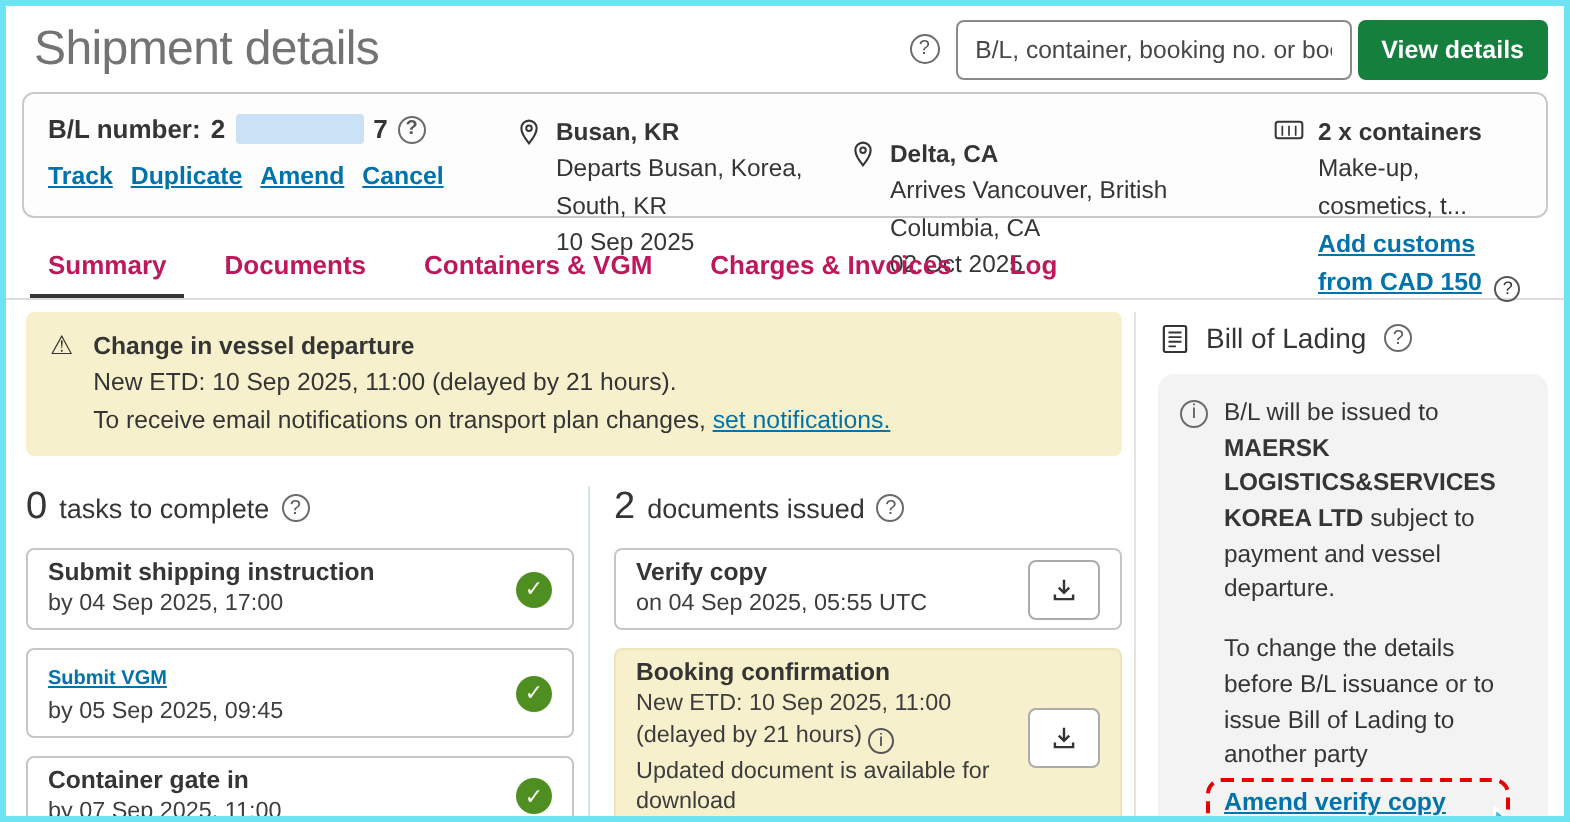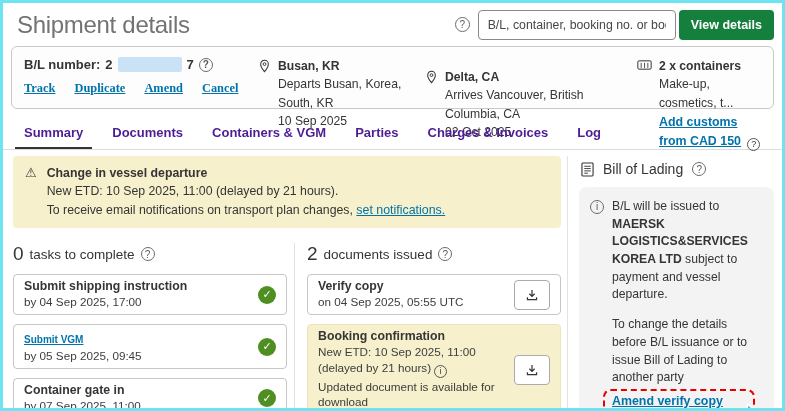--- a/index.html
+++ b/index.html
@@ -18,34 +18,34 @@
   .btn-primary { height: 30px; background: #15803d; color: #fff; font-weight: bold;
     font-size: 12.5px; border: none; border-radius: 4px; padding: 0 12px; margin-left: 3px;
     font-family: inherit; cursor: pointer; }
 
   
   .blbar { margin: 2px 8px 0; border: 1px solid #c9c9c9; border-radius: 6px; background: #fdfdfd;
     display: flex; padding: 10px 12px; height: 63px; }
   .bl-col1 { width: 234px; }
   .bl-line1 { display: flex; align-items: center; gap: 5px; font-size: 13px; font-weight: bold; }
   .redacted { display: inline-block; width: 64px; height: 15px; background: #cbe2f6; border-radius: 2px; }
-  .bl-actions { margin-top: 9px; display: flex; gap: 19px; font-family: Liberation Serif, serif; }
+  .bl-actions { margin-top: 9px; display: flex; gap: 9px; }
   .bl-actions a, a.link { color: #0073ab; font-weight: bold; font-size: 12.4px;
     text-decoration: underline; cursor: pointer; }
   .route-col { display: flex; gap: 7px; font-size: 12.2px; line-height: 1.5; }
   .route-col .icon { margin-top: 2px; flex: none; }
   .route-city { font-weight: bold; }
   .col-origin { width: 167px; }
   .col-dest { width: 212px; margin-top: 11px; }
   .col-containers { flex: 1; }
 
   
   .tabs { display: flex; padding: 0 12px; border-bottom: 1px solid #dcdcdc; margin-top: 7px; }
   .tab { padding: 9px 9px 7px; margin-right: 11px; font-size: 13px; font-weight: bold;
-    color: #4c1d95; border-bottom: 2px solid transparent; cursor: pointer; }
+    color: #be185d; border-bottom: 2px solid transparent; cursor: pointer; }
   .tab.active { border-bottom-color: #353535; }
 
   
   .content { display: flex; padding: 6px 8px 0; align-items: stretch; }
   .main { width: 554px; padding: 0 4px 0 2px; }
   .sidebar { flex: 1; border-left: 1px solid #e3e3e3; padding-left: 11px; margin-left: 2px; }
 
   .alert { background: #f6f1cc; border-radius: 4px; padding: 8px 12px 9px; display: flex;
     gap: 10px; margin-bottom: 15px; font-size: 12.3px; line-height: 1.5; }
   .alert-title { font-weight: bold; }
@@ -156,21 +156,20 @@
           <span class="inline-info">?</span>
         </div>
       </div>
     </div>
   </div>
 
   <div class="tabs">
     <div class="tab active">Summary</div>
     <div class="tab">Documents</div>
     <div class="tab">Containers &amp; VGM</div>
-    <div class="tab">Parties</div>
     <div class="tab">Charges &amp; Invoices</div>
     <div class="tab">Log</div>
   </div>
 
   <div class="content">
     <div class="main">
 
       <div class="alert">
         <span class="warn-icon">⚠</span>
         <div>

